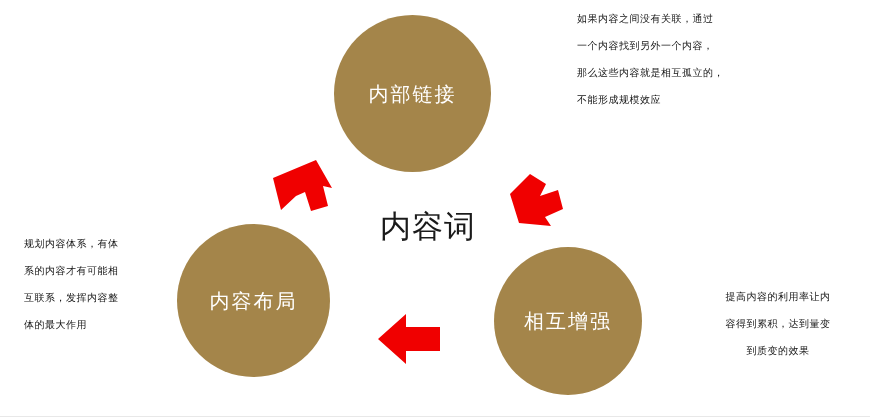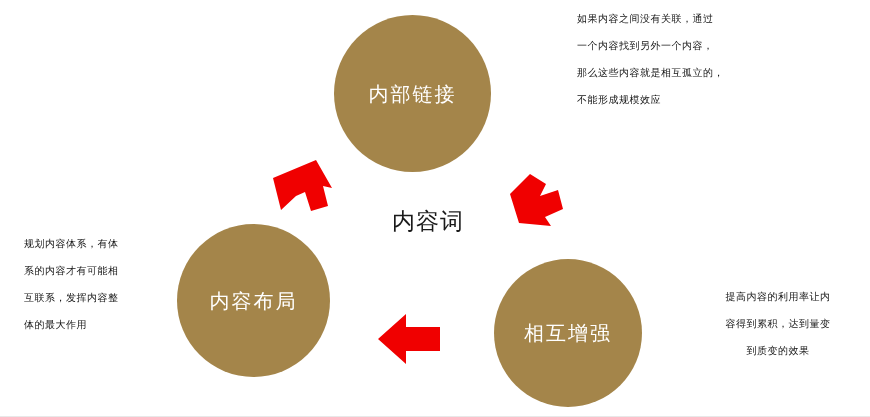--- a/index.html
+++ b/index.html
@@ -46,33 +46,33 @@
     height: 157px;
   }
   #node-content-layout {
     left: 177px;
     top: 224px;
     width: 153px;
     height: 153px;
   }
   #node-mutual-reinforcement {
     left: 494px;
-    top: 259px;
+    top: 247px;
     width: 148px;
     height: 148px;
   }
 
   
   #center-label {
     position: absolute;
     left: 373px;
     top: 206px;
     width: 110px;
     text-align: center;
-    font-size: 23px;
+    font-size: 31px;
     color: #1a1a1a;
     font-family: "Liberation Serif", "DejaVu Serif", serif;
     letter-spacing: 1px;
     white-space: nowrap;
   }
 
   
   .arrow-svg {
     position: absolute;
   }

